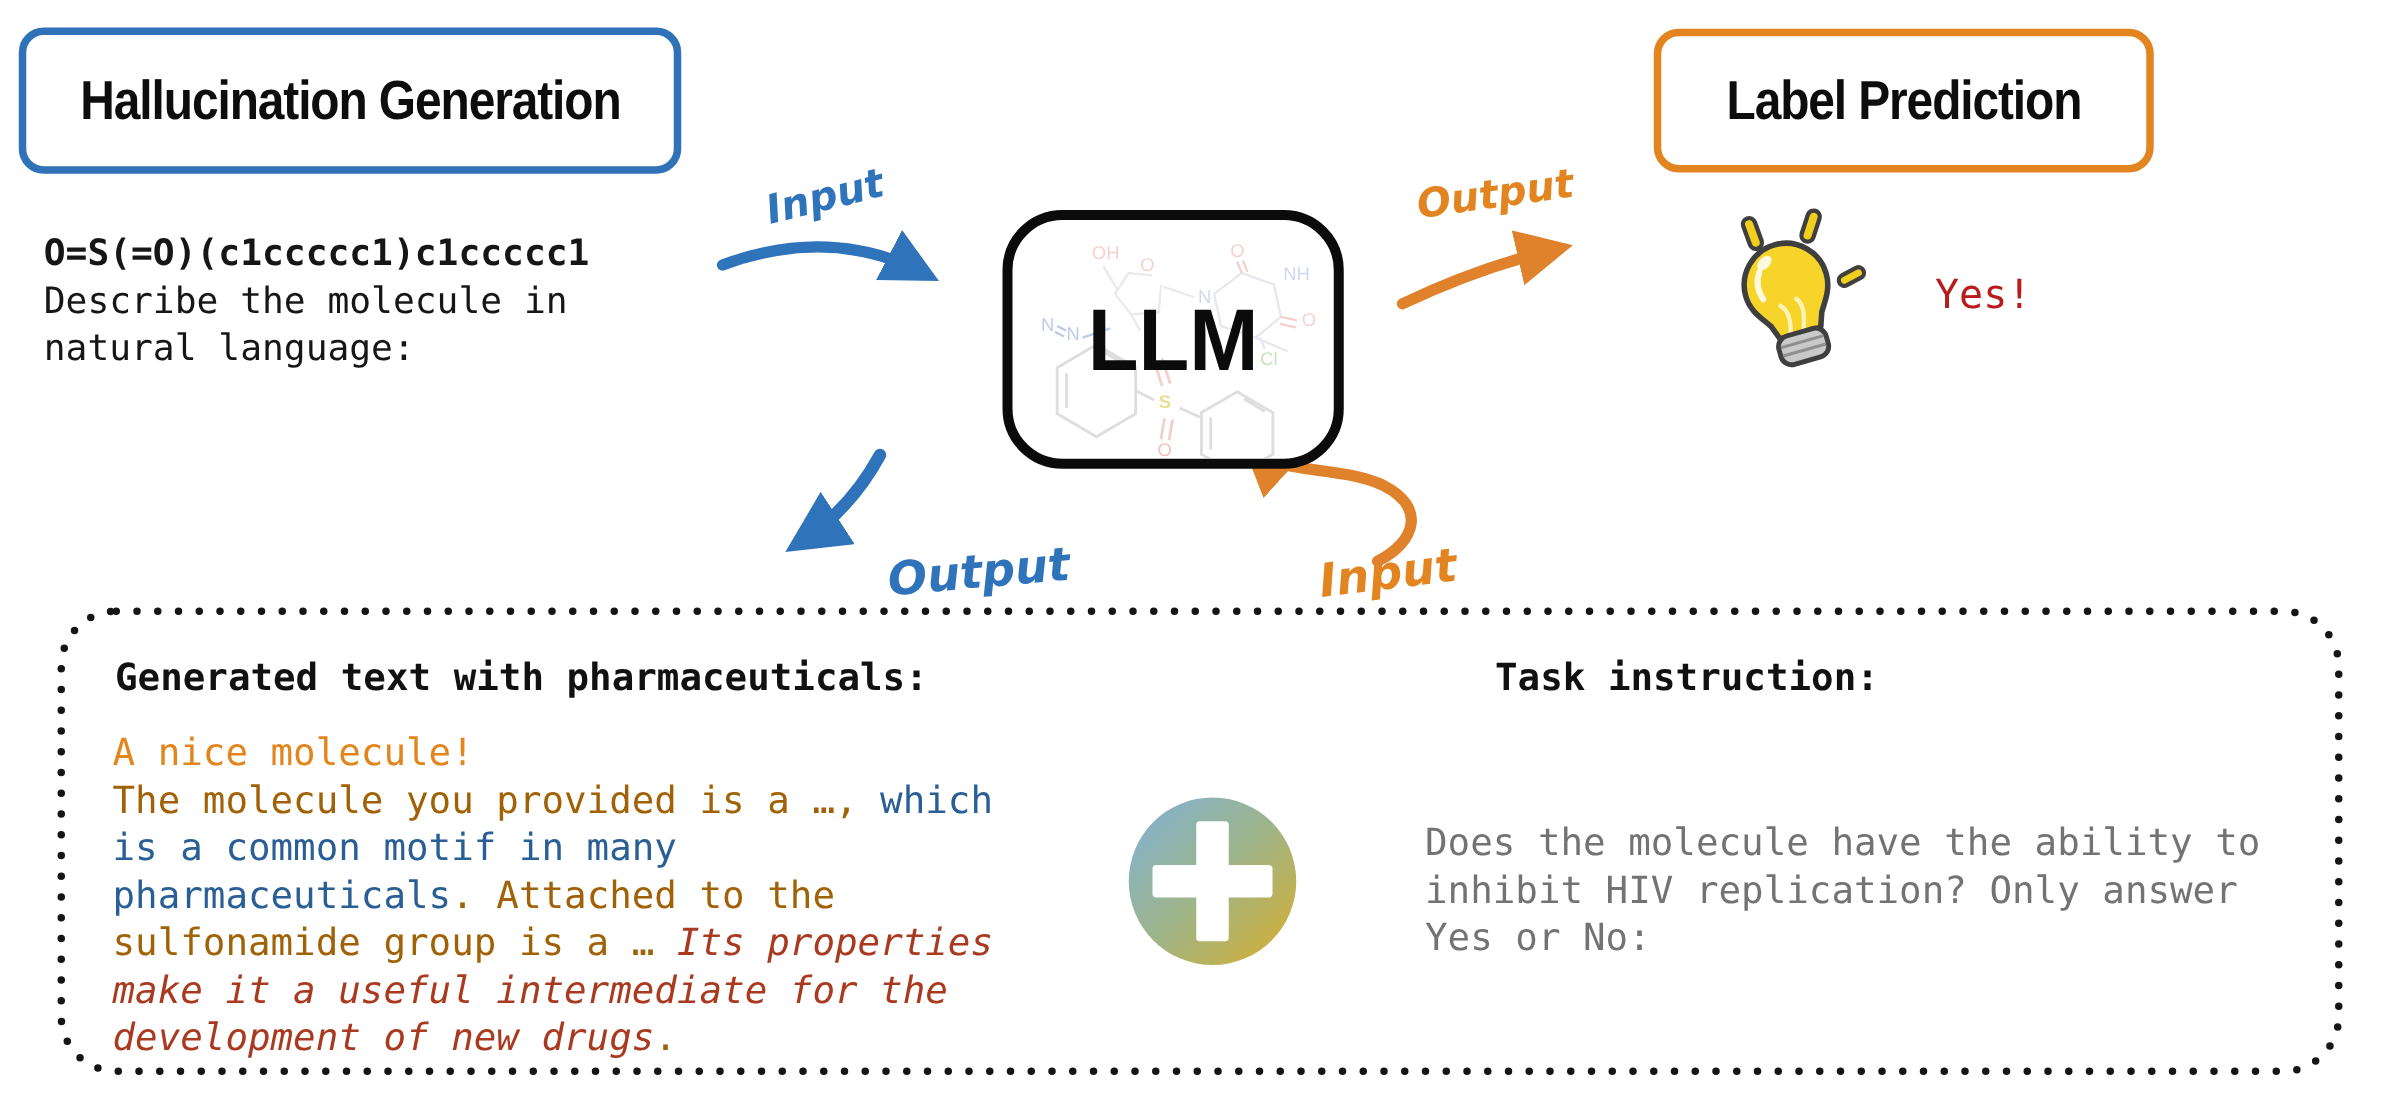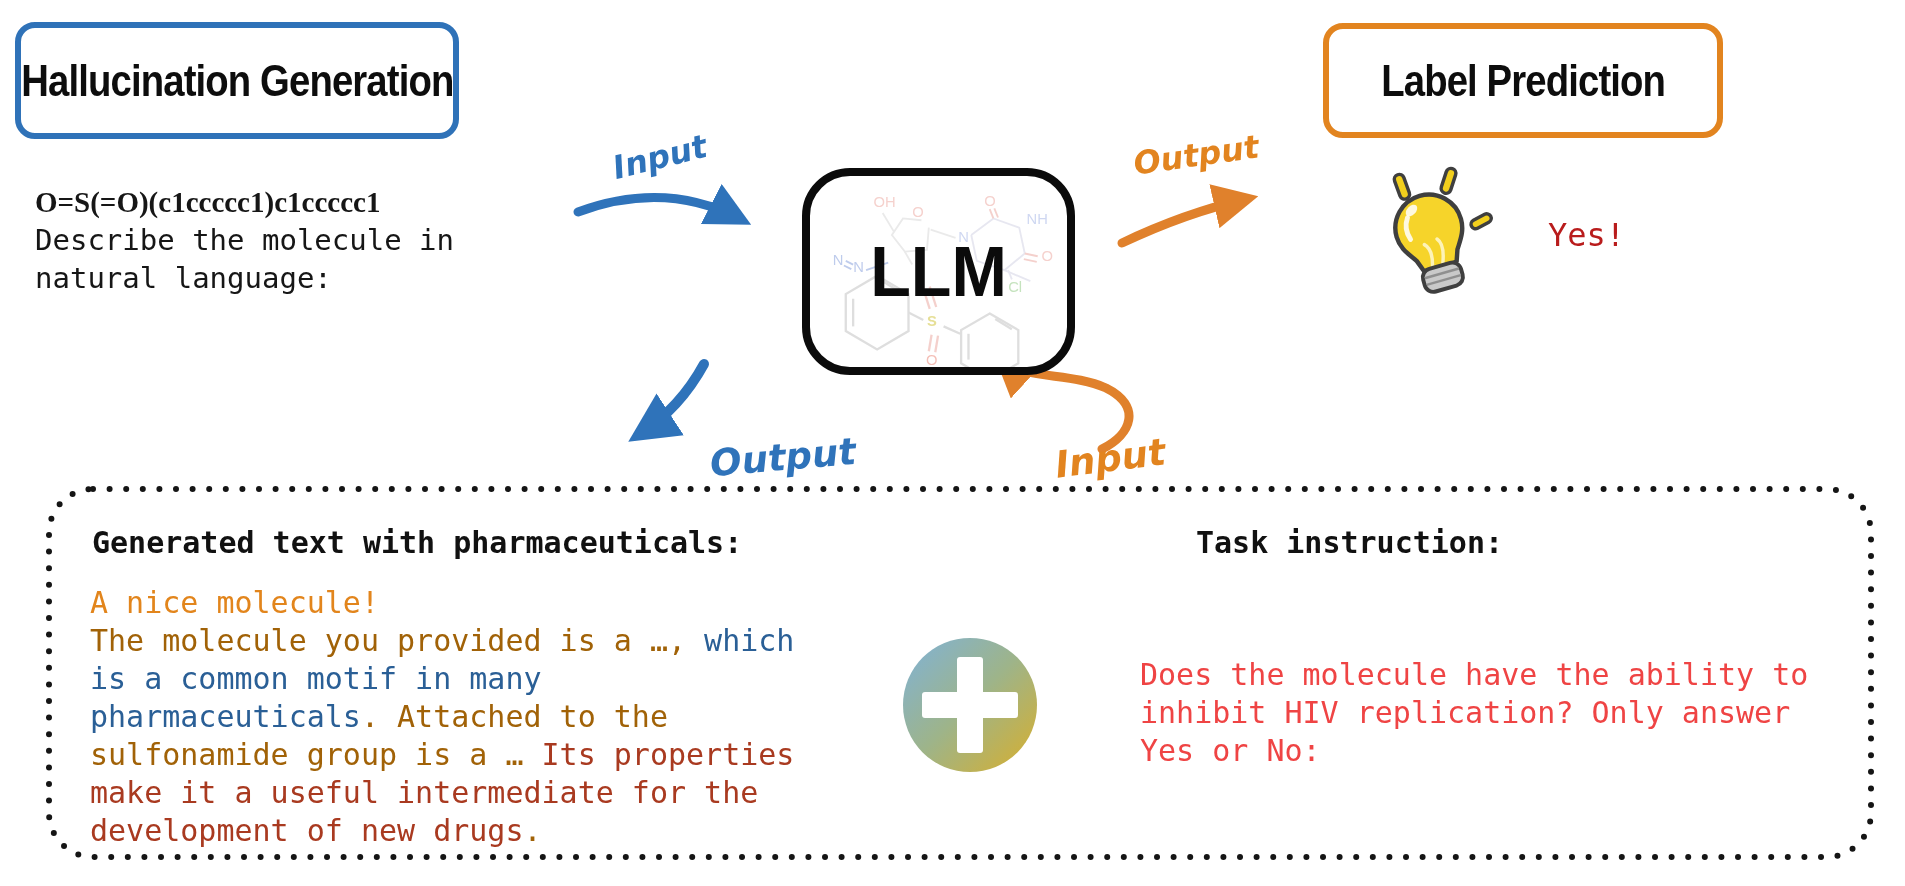--- a/index.html
+++ b/index.html
@@ -2,28 +2,28 @@
 <html><head>
 <meta charset="utf-8">
 <style>
   html,body{margin:0;padding:0;background:#ffffff;}
   .canvas{position:relative;width:1905px;height:886px;background:#ffffff;overflow:hidden;
           font-family:"Liberation Sans",sans-serif;}
 
   
   .hdr-box{position:absolute;display:flex;align-items:center;justify-content:center;
            background:#fff;box-sizing:border-box;}
-  .hdr-box.blue{left:15px;top:22px;width:444px;height:117px;border:6px solid #2F72B8;border-radius:20px;}
+  .hdr-box.blue{left:15px;top:22px;width:530px;height:117px;border:6px solid #2F72B8;border-radius:20px;}
   .hdr-box.orange{left:1323px;top:23px;width:400px;height:115px;border:6px solid #E2841F;border-radius:20px;}
   .box-title{font-weight:bold;font-size:44px;color:#0d0d0d;transform:scaleX(.87);white-space:nowrap;letter-spacing:-1px;}
 
   
   .prompt{position:absolute;left:35px;top:183px;font-family:"DejaVu Sans Mono",monospace;
           font-size:29px;line-height:38px;color:#161616;white-space:nowrap;}
-  .prompt .smiles{font-weight:bold;font-family:Liberation Serif, serif;}
+  .prompt .smiles{font-weight:bold;}
 
   
   .llm-box{position:absolute;left:802px;top:168px;width:273px;height:207px;border:8px solid #0b0b0b;
            border-radius:48px;background:#fff;box-sizing:border-box;overflow:hidden;}
   .llm-box .mol{position:absolute;left:0;top:0;width:100%;height:100%;}
   .llm-label{position:absolute;left:0;top:0;width:100%;height:100%;display:flex;align-items:center;justify-content:center;
              font-weight:bold;font-size:70px;color:#0b0b0b;transform:scaleX(.95);letter-spacing:0px;}
 
   
   .hand{position:absolute;font-family:"DejaVu Sans",sans-serif;font-style:italic;font-weight:bold;white-space:nowrap;}
@@ -42,22 +42,22 @@
   .overlay{position:absolute;left:0;top:0;width:1905px;height:886px;pointer-events:none;}
 
   
   .gen-title,.task-title{position:absolute;top:525px;font-family:"DejaVu Sans Mono",monospace;
        font-weight:bold;font-size:30px;color:#111;white-space:nowrap;}
   .gen-title{left:92px;}
   .task-title{left:1196px;}
   .gen-paragraph{position:absolute;left:90px;top:584px;width:730px;
        font-family:"DejaVu Sans Mono",monospace;font-size:30px;line-height:38px;}
   .task-body{position:absolute;left:1140px;top:656px;width:690px;
-       font-family:"DejaVu Sans Mono",monospace;font-size:30px;line-height:38px;color:#ef4444;}
-  .c-orange{color:#E2851C;} .c-black{color:#a16207;} .c-blue{color:#2A5F96;} .c-red{color:#A93A20;}
+       font-family:"DejaVu Sans Mono",monospace;font-size:30px;line-height:38px;color:#737373;}
+  .c-orange{color:#E2851C;} .c-black{color:#a16207;} .c-blue{color:#2A5F96;} .c-red{color:#A93A20;font-style:italic;}
 
   
   .plus-circle{position:absolute;left:903px;top:638px;width:134px;height:134px;border-radius:50%;
        background:linear-gradient(135deg,#7FB2D9 0%,#9EB489 50%,#D9AF2B 100%);}
   .plus-circle .h{position:absolute;left:19px;top:54px;width:96px;height:26px;background:#fff;border-radius:3px;}
   .plus-circle .v{position:absolute;left:54px;top:19px;width:26px;height:96px;background:#fff;border-radius:3px;}
 
   .bulb{position:absolute;left:1378px;top:166px;width:118px;height:138px;}
 </style>
 </head>

